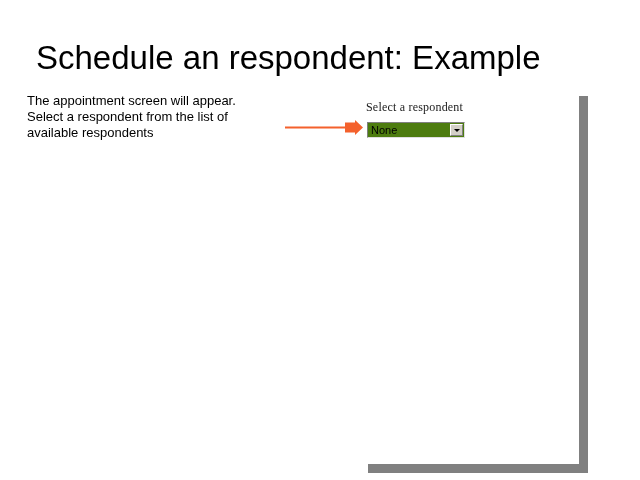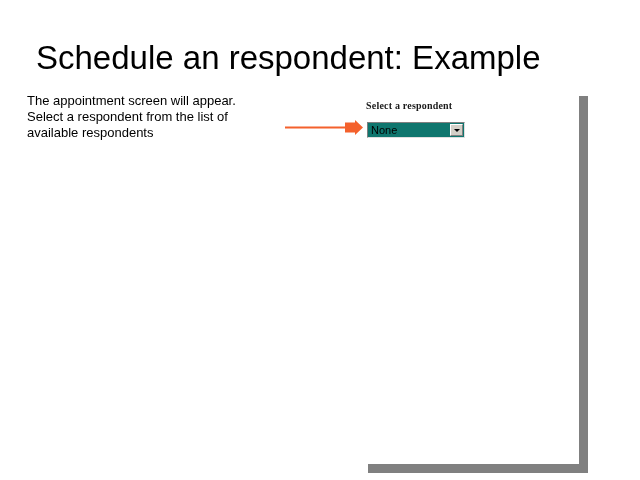--- a/index.html
+++ b/index.html
@@ -69,35 +69,34 @@
     height: 9px;
     background: #808080;
   }
 
   
   #field-label {
     position: absolute;
     left: 366px;
     top: 100px;
     font-family: "Liberation Serif", serif;
-    font-size: 10px;
+    font-size: 12px;
     color: #1a1a1a;
     white-space: nowrap;
     letter-spacing: 0.2px;
-    font-weight: bold;
   }
 
   
   #respondent-select {
     position: absolute;
     left: 367px;
     top: 122px;
     width: 98px;
     height: 16px;
-    background: #0f766e;
+    background: #4d7c0f;
     border-top: 1px solid #808080;
     border-left: 1px solid #808080;
     border-right: 1px solid #dfdfdf;
     border-bottom: 1px solid #dfdfdf;
     box-sizing: border-box;
   }
   #respondent-select-value {
     position: absolute;
     left: 3px;
     top: 1px;

